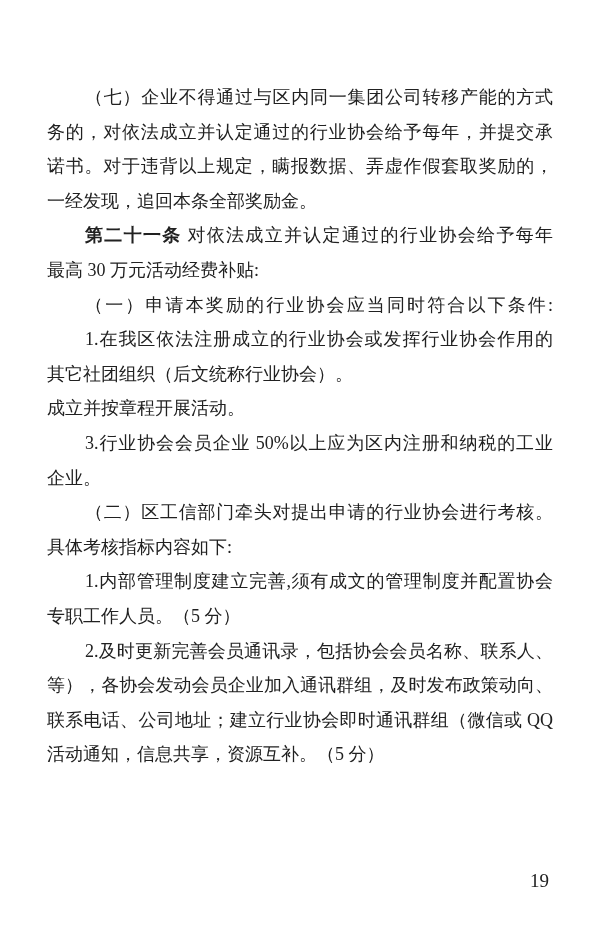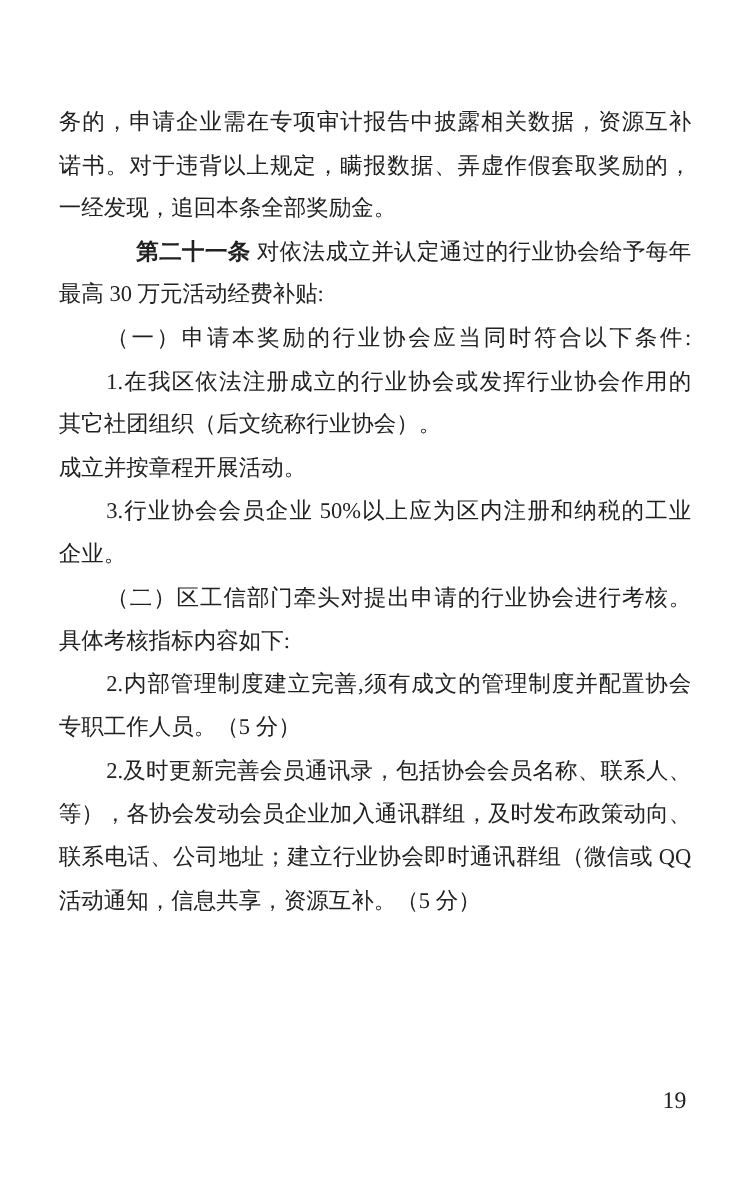--- a/index.html
+++ b/index.html
@@ -36,54 +36,54 @@
   .line.justify {
     text-align: justify;
     text-align-last: justify;
   }
   .line.indent {
     text-indent: 38px;
   }
   .bold-seg {
     font-family: "Liberation Sans", sans-serif;
     font-weight: 700;
-    margin-left: 24px;
   }
   .page-number {
     position: absolute;
     top: 870px;
     left: 0;
     right: 51px;
     text-align: right;
     font-size: 19px;
     color: #212121;
     font-family: "Liberation Serif", serif;
     margin-left: 37px;
   }
 </style>
 </head>
 <body>
 
 <main class="page">
   <section class="body-text">
 
-      <div class="line justify">务的，申请企业需在专项审计报告中披露相关数据，资源互补</div>
+  <div class="line indent justify">（七）企业不得通过与区内同一集团公司转移产能的方式</div>
+      <div class="line justify">务的，对依法成立并认定通过的行业协会给予每年，并提交承</div>
       <div class="line justify">诺书。对于违背以上规定，瞒报数据、弄虚作假套取奖励的，</div>
       <div class="line">一经发现，追回本条全部奖励金。</div>
       <div class="line indent justify"><span class="bold-seg">第二十一条</span><span> 对依法成立并认定通过的行业协会给予每年</span></div>
       <div class="line">最高 30 万元活动经费补贴:</div>
       <div class="line indent justify">（一）申请本奖励的行业协会应当同时符合以下条件:</div>
       <div class="line indent justify">1.在我区依法注册成立的行业协会或发挥行业协会作用的</div>
       <div class="line">其它社团组织（后文统称行业协会）。</div>
       <div class="line">成立并按章程开展活动。</div>
       <div class="line indent justify">3.行业协会会员企业 50%以上应为区内注册和纳税的工业</div>
       <div class="line">企业。</div>
       <div class="line indent justify">（二）区工信部门牵头对提出申请的行业协会进行考核。</div>
       <div class="line">具体考核指标内容如下:</div>
-      <div class="line indent justify">2.内部管理制度建立完善,须有成文的管理制度并配置协会</div>
+      <div class="line indent justify">1.内部管理制度建立完善,须有成文的管理制度并配置协会</div>
       <div class="line">专职工作人员。（5 分）</div>
       <div class="line indent justify">2.及时更新完善会员通讯录，包括协会会员名称、联系人、</div>
       <div class="line justify">等），各协会发动会员企业加入通讯群组，及时发布政策动向、</div>
       <div class="line justify">联系电话、公司地址；建立行业协会即时通讯群组（微信或 QQ</div>
       <div class="line">活动通知，信息共享，资源互补。（5 分）</div>
     </section>
   <div class="page-number">19</div>
 </main>
 
 </body></html>

